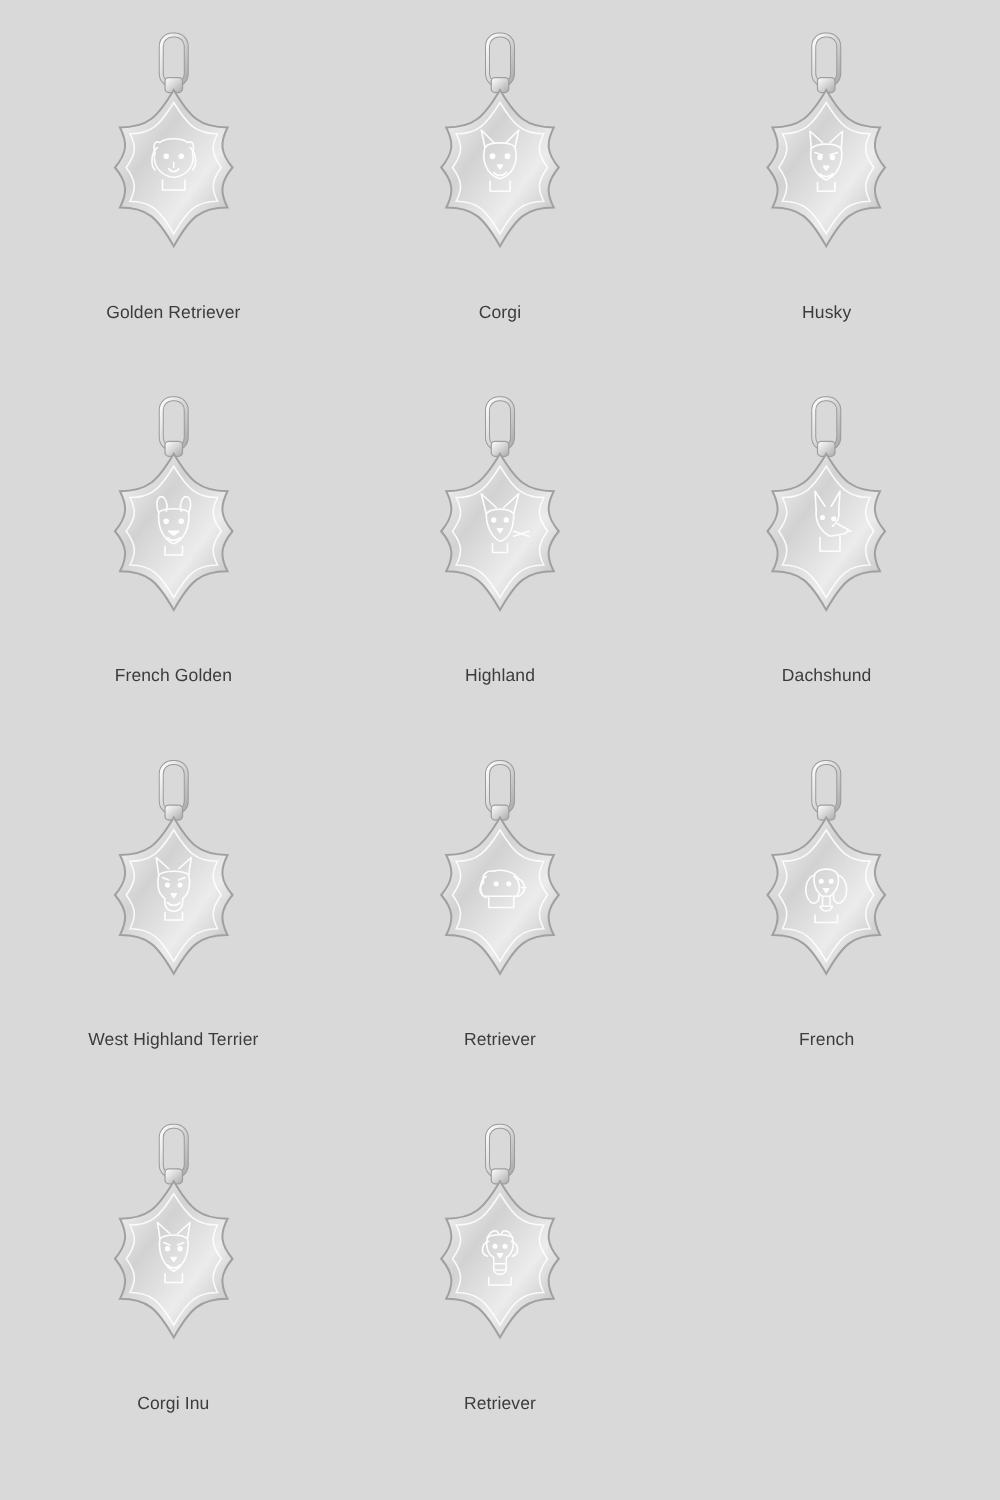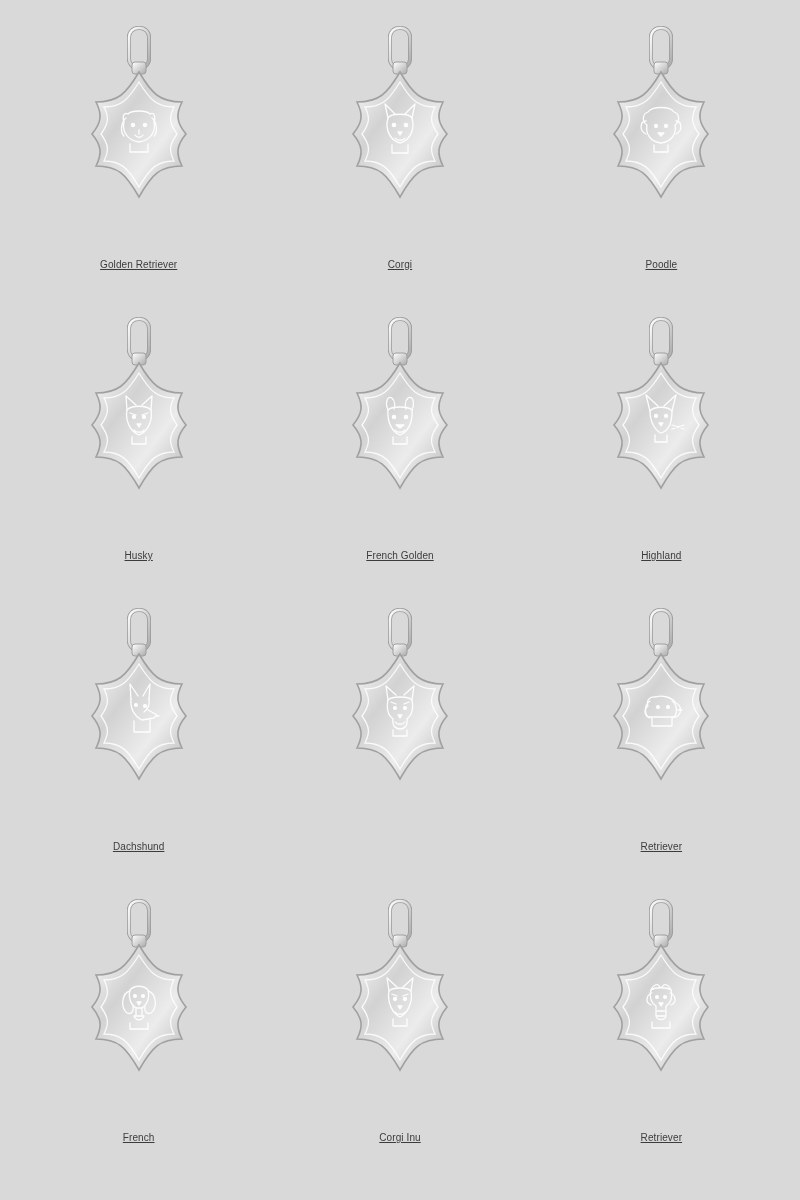--- a/index.html
+++ b/index.html
@@ -32,28 +32,27 @@
   .charm {
     position: relative;
     width: 150px;
     height: 215px;
     display: block;
   }
   .charm svg {
     display: block;
   }
   .caption {
-    margin-top: 18px;
-    font-size: 10px;
+    margin-top: 2px;
+    font-size: 14px;
     line-height: 20px;
     color: #3c3c3c;
     text-align: center;
     max-width: 150px;
     letter-spacing: 0.1px;
-    text-decoration: underline;
   }
 </style>
 </head>
 <body>
 
 <div class="grid">
 
   <div class="cell">
     <div class="charm">
       <svg viewBox="0 0 150 215" width="150" height="215">
@@ -114,45 +113,20 @@
           <circle cx="81" cy="103" r="1.7" fill="#ffffff"></circle>
           <path d="M73 110 L 77 110 L 75 113 Z" fill="#ffffff"></path>
           <path d="M70 116 C 72 119, 78 119, 80 116"></path>
           <path d="M67 123 L 67 131 M83 123 L 83 131 M67 131 L 83 131"></path>
         </g>
       </svg>
     </div>
     <div class="caption">Corgi</div>
   </div>
 
-  <div class="cell">
-    <div class="charm">
-      <svg viewBox="0 0 150 215" width="150" height="215">
-        <g>
-          <rect x="65" y="6" width="20" height="40" rx="9" fill="none" stroke="#9a9a9a" stroke-width="4"></rect>
-          <rect x="65" y="6" width="20" height="40" rx="9" fill="none" stroke="url(#g0b)" stroke-width="2.4"></rect>
-          <rect x="68" y="40" width="14" height="12" rx="3" fill="url(#g0b)" stroke="#9e9e9e" stroke-width="1"></rect>
-        </g>
-        <g>
-          <path d="M75 50 C 88 72, 96 80, 118 80 C 112 92, 112 100, 122 112 C 112 124, 112 132, 118 144 C 96 144, 88 152, 75 175 C 62 152, 54 144, 32 144 C 38 132, 38 124, 28 112 C 38 100, 38 92, 32 80 C 54 80, 62 72, 75 50 Z" fill="url(#g0a)" stroke="#a0a0a0" stroke-width="1.6"></path>
-          <path d="M75 60 C 86 78, 93 85, 110 85 C 105 95, 105 101, 113 112 C 105 123, 105 129, 110 139 C 93 139, 86 146, 75 165 C 64 146, 57 139, 40 139 C 45 129, 45 123, 37 112 C 45 101, 45 95, 40 85 C 57 85, 64 78, 75 60 Z" fill="none" stroke="#ffffff" stroke-width="1.3" opacity="0.85"></path>
-        </g>
-        <g fill="none" stroke="#ffffff" stroke-width="1.3" stroke-linecap="round" stroke-linejoin="round" opacity="0.95">
-          <path d="M62 90 C 66 84, 84 84, 88 90 C 94 92, 94 100, 89 103 C 91 112, 85 120, 75 121 C 65 120, 59 112, 61 103 C 56 100, 56 92, 62 90 Z"></path>
-          <path d="M60 99 C 54 99, 53 109, 60 112"></path>
-          <path d="M90 99 C 96 99, 97 109, 90 112"></path>
-          <circle cx="70" cy="104" r="1.5" fill="#ffffff"></circle>
-          <circle cx="80" cy="104" r="1.5" fill="#ffffff"></circle>
-          <path d="M72 111 L 78 111 L 75 114 Z" fill="#ffffff"></path>
-          <path d="M68 123 L 68 130 M82 123 L 82 130 M68 130 L 82 130"></path>
-        </g>
-      </svg>
-    </div>
-    <div class="caption">Poodle</div>
-  </div>
 
   <div class="cell">
     <div class="charm">
       <svg viewBox="0 0 150 215" width="150" height="215">
         <g>
           <rect x="65" y="6" width="20" height="40" rx="9" fill="none" stroke="#9a9a9a" stroke-width="4"></rect>
           <rect x="65" y="6" width="20" height="40" rx="9" fill="none" stroke="url(#g0b)" stroke-width="2.4"></rect>
           <rect x="68" y="40" width="14" height="12" rx="3" fill="url(#g0b)" stroke="#9e9e9e" stroke-width="1"></rect>
         </g>
         <g>
@@ -274,20 +248,21 @@
           <path d="M63 96 C 61 106, 64 112, 68 115 C 67 121, 70 125, 75 125 C 80 125, 83 121, 82 115 C 86 112, 89 106, 87 96 C 83 92, 67 92, 63 96 Z"></path>
           <path d="M66 98 L 71 100 M84 98 L 79 100"></path>
           <circle cx="70" cy="104" r="1.4" fill="#ffffff"></circle>
           <circle cx="80" cy="104" r="1.4" fill="#ffffff"></circle>
           <path d="M73 111 L 77 111 L 75 114 Z" fill="#ffffff"></path>
           <path d="M70 118 C 72 121, 78 121, 80 118"></path>
           <path d="M68 126 L 68 132 M82 126 L 82 132 M68 132 L 82 132"></path>
         </g>
       </svg>
     </div>
+    <div class="caption">West Highland Terrier</div>
   </div>
 
   <div class="cell">
     <div class="charm">
       <svg viewBox="0 0 150 215" width="150" height="215">
         <g>
           <rect x="65" y="6" width="20" height="40" rx="9" fill="none" stroke="#9a9a9a" stroke-width="4"></rect>
           <rect x="65" y="6" width="20" height="40" rx="9" fill="none" stroke="url(#g0b)" stroke-width="2.4"></rect>
           <rect x="68" y="40" width="14" height="12" rx="3" fill="url(#g0b)" stroke="#9e9e9e" stroke-width="1"></rect>
         </g>

